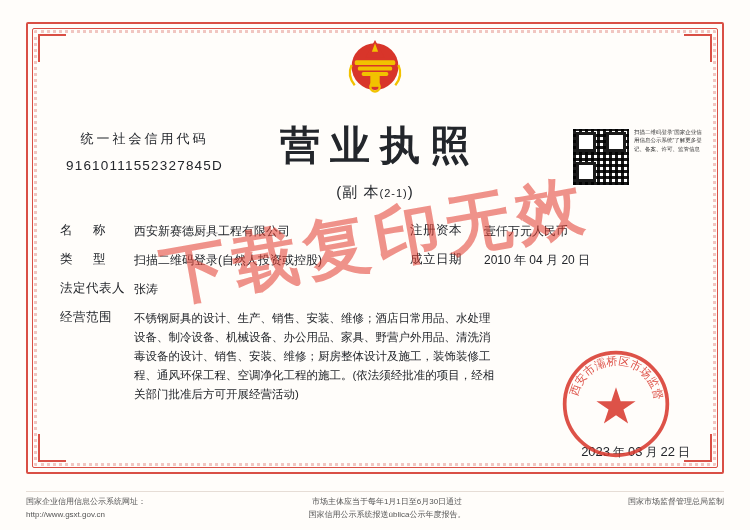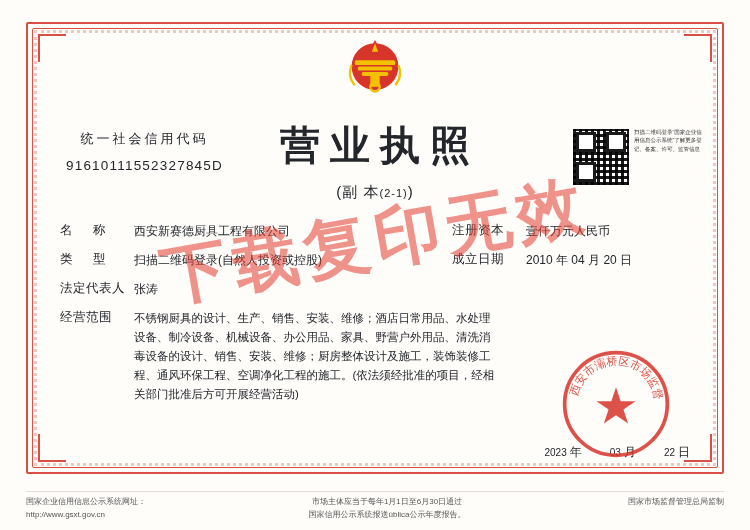--- a/index.html
+++ b/index.html
@@ -171,21 +171,20 @@
     position: absolute;
     left: 60px;
     right: 48px;
     top: 222px;
     z-index: 4;
   }
   .row {
     display: flex;
     align-items: flex-start;
     margin-bottom: 11px;
-    gap: 42px;
   }
   .col-left {
     width: 350px;
     display: flex;
     align-items: flex-start;
     flex: 0 0 auto;
   }
   .col-right {
     flex: 1;
     display: flex;
@@ -230,21 +229,21 @@
     position: absolute;
     right: 60px;
     top: 444px;
     font-size: 13px;
     color: #23262b;
     z-index: 4;
     display: flex;
     align-items: baseline;
     gap: 3px;
   }
-  .date-line .num { font-size: 10px; margin-left: 25px; }
+  .date-line .num { font-size: 13px; }
   .date-line .cn { font-size: 12px; }
 
   
   .seal {
     position: absolute;
     right: 78px;
     top: 348px;
     width: 112px;
     height: 112px;
     z-index: 6;

